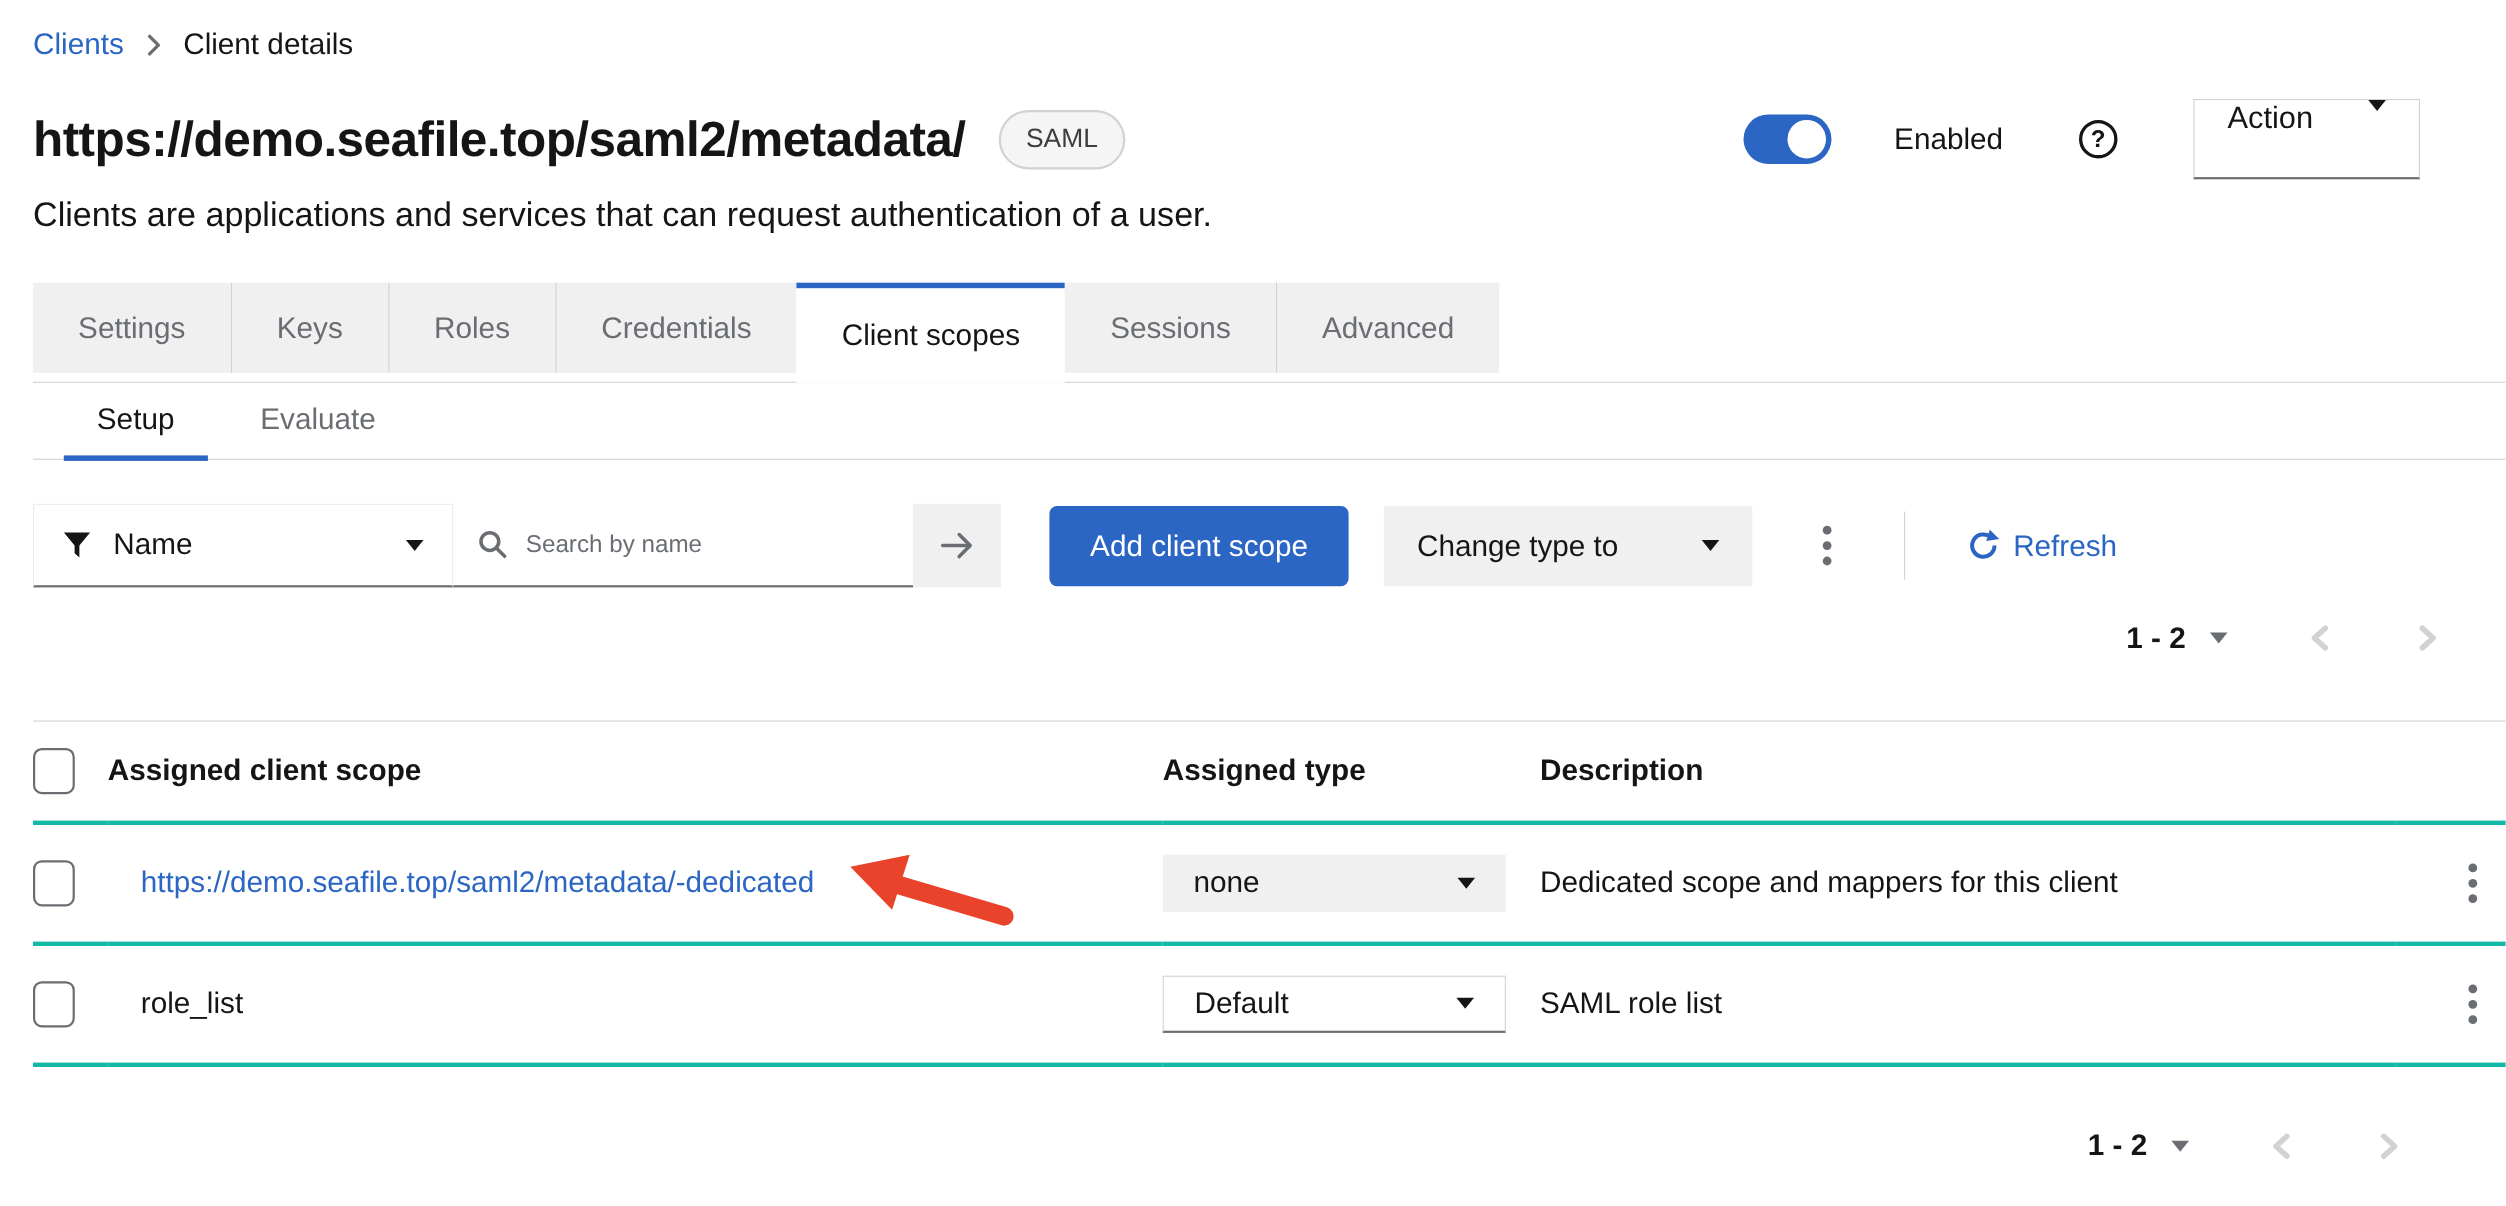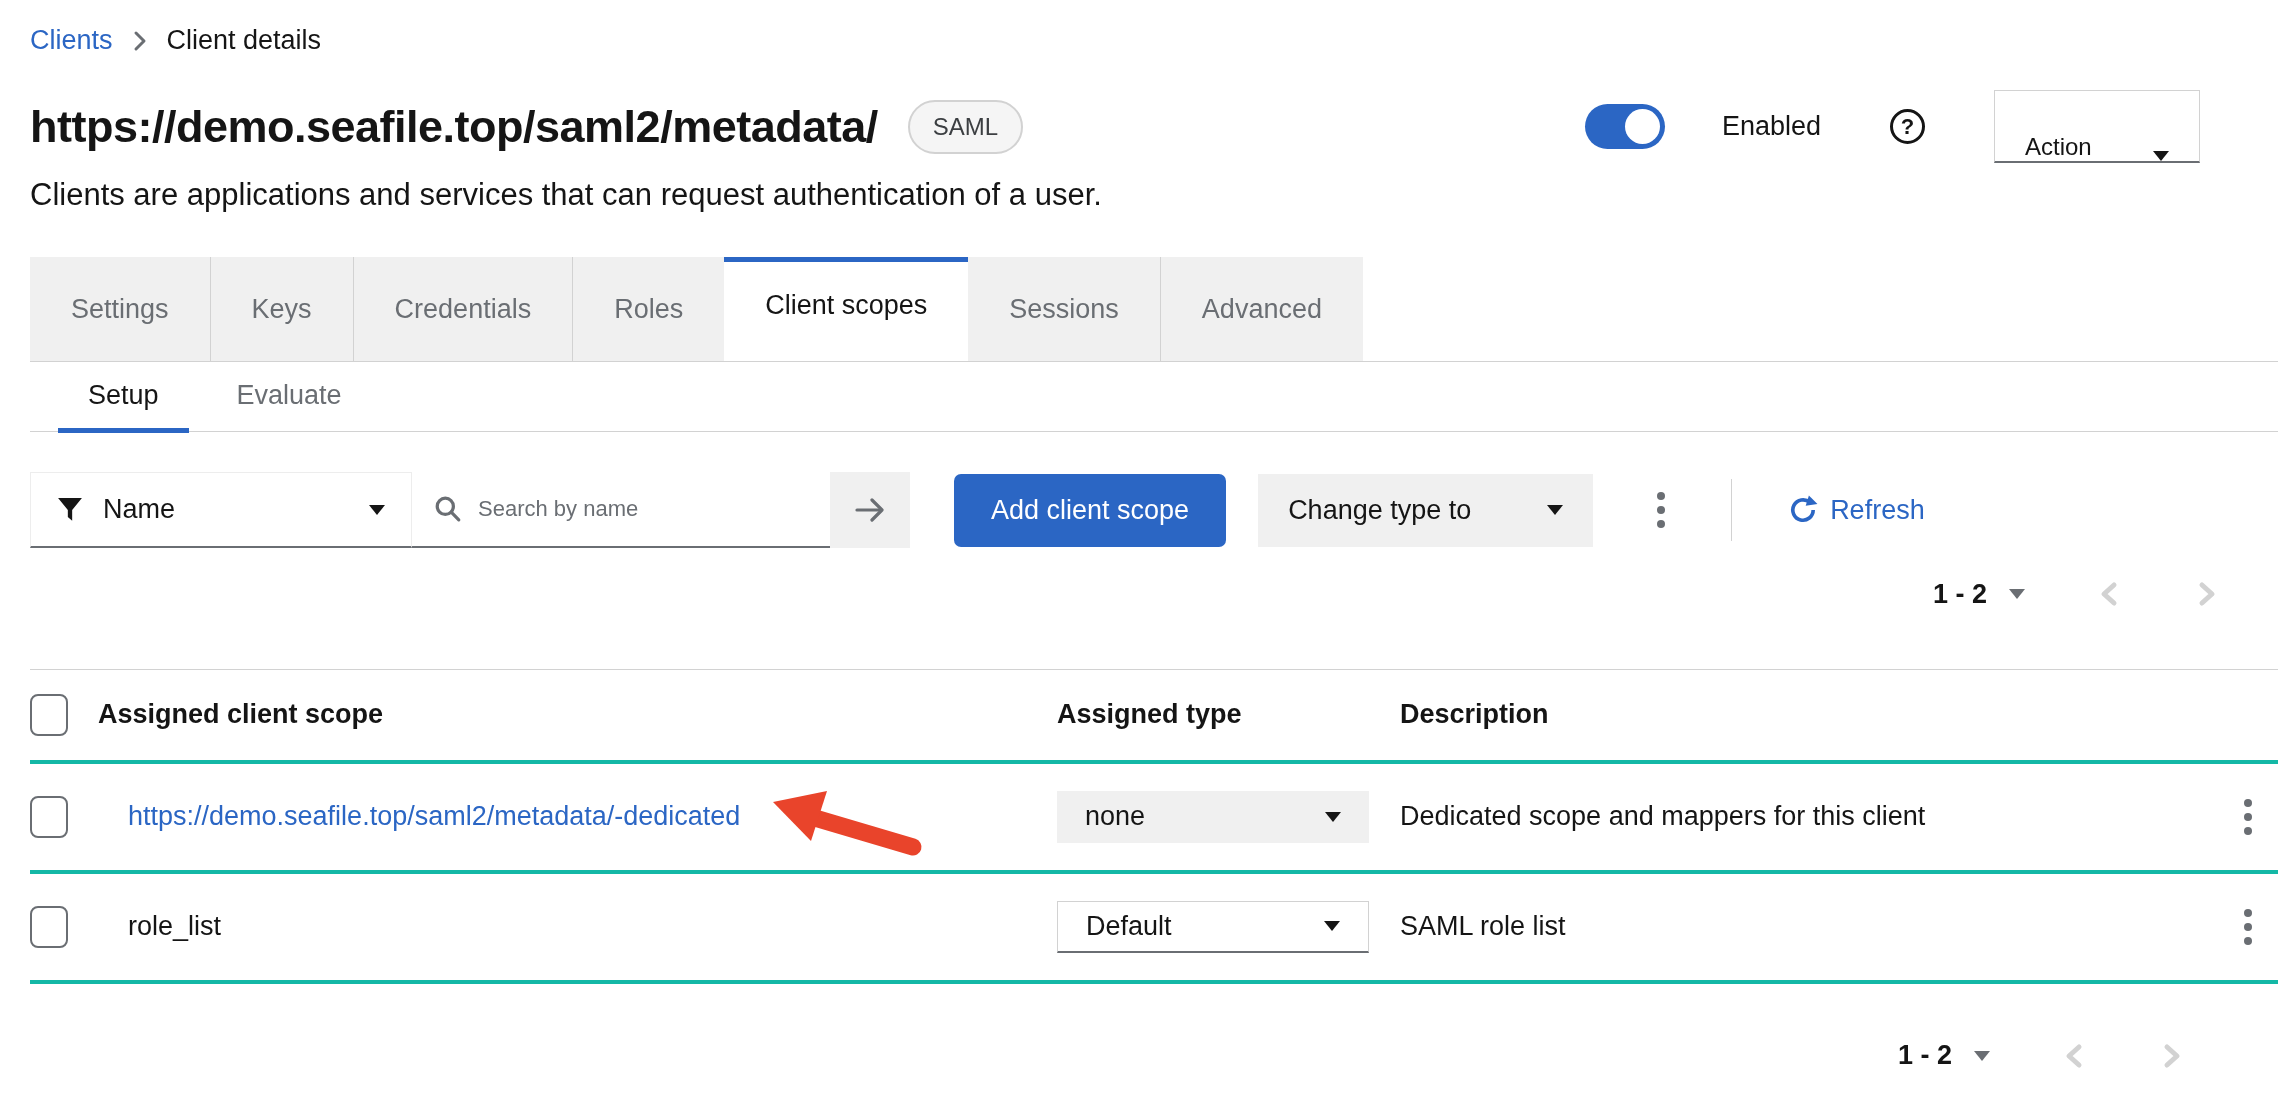--- a/index.html
+++ b/index.html
@@ -15,30 +15,30 @@
   
   .header-row { display: flex; justify-content: space-between; align-items: center; margin-top: 34px; padding-right: 78px; }
   .title-wrap { display: flex; align-items: center; gap: 30px; }
   h1.title { font-size: 45px; font-weight: 600; letter-spacing: -0.5px; }
   .badge { height: 54px; padding: 0 23px; background: #f5f5f5; border: 2px solid #d2d2d2; border-radius: 30px; display: flex; align-items: center; font-size: 24px; color: #3c3f42; }
   .header-controls { display: flex; align-items: center; gap: 27px; }
   .toggle { width: 80px; height: 45px; border-radius: 23px; background: #2b66c4; position: relative; cursor: pointer; flex: none; }
   .toggle .knob { position: absolute; top: 5px; right: 5px; width: 35px; height: 35px; border-radius: 50%; background: #fff; }
   .enabled-label { margin-left: 30px; font-size: 27px; }
   .help-circle { margin-left: 42px; width: 35px; height: 35px; border: 3px solid #151515; border-radius: 50%; display: flex; align-items: center; justify-content: center; font-size: 22px; font-weight: 700; cursor: pointer; }
-  .action-btn { margin-left: 42px; width: 206px; height: 73px; background: #fff; border: 1px solid #d2d2d2; border-bottom: 2px solid #6a6e73; display: flex; align-items: flex-end; justify-content: space-between; padding: 0 30px; font-size: 24px; font-family: inherit; cursor: pointer; color: #151515; }
+  .action-btn { margin-left: 42px; width: 206px; height: 73px; background: #fff; border: 1px solid #d2d2d2; border-bottom: 2px solid #6a6e73; display: flex; align-items: flex-start; justify-content: space-between; padding: 0 30px; font-size: 28px; font-family: inherit; cursor: pointer; color: #151515; }
   .subtitle { margin-top: 14px; font-size: 31px; }
 
   
   .caret { width: 0; height: 0; border-left: 8px solid transparent; border-right: 8px solid transparent; border-top: 10px solid #151515; }
   .caret.gray { border-top-color: #6a6e73; border-left-width: 8px; border-right-width: 8px; }
 
   
   .tabs { margin-top: 44px; display: flex; border-bottom: 1px solid #d2d2d2; }
-  .tab { height: 104px; background: #f0f0f0; color: #6a6e73; font-size: 27px; font-family: inherit; padding: 0 41px; border: none; border-left: 1px solid #d2d2d2; display: flex; align-items: center; cursor: pointer; }
+  .tab { height: 82px; background: #f0f0f0; color: #6a6e73; font-size: 27px; font-family: inherit; padding: 0 41px; border: none; border-left: 1px solid #d2d2d2; display: flex; align-items: center; cursor: pointer; }
   .tab:first-child { border-left: none; }
   .tab.active { background: #fff; color: #151515; border-left: none; border-top: 5px solid #2b66c4; margin-bottom: -1px; height: 91px; }
   .tab.active + .tab { border-left: none; }
 
   
   .subtabs { display: flex; gap: 18px; padding-left: 28px; border-bottom: 1px solid #d2d2d2; }
   .subtab { position: relative; padding: 18px 30px 20px; font-size: 27px; color: #6a6e73; background: none; border: none; font-family: inherit; cursor: pointer; }
   .subtab.active { color: #151515; }
   .subtab.active::after { content: ''; position: absolute; left: 0; right: 0; bottom: -2px; height: 5px; background: #2b66c4; }
 
@@ -111,22 +111,22 @@
         <span class="caret"></span>
       </button>
     </div>
   </div>
 
   <p class="subtitle">Clients are applications and services that can request authentication of a user.</p>
 
   <div class="tabs">
     <button class="tab">Settings</button>
     <button class="tab">Keys</button>
+    <button class="tab">Roles</button>
     <button class="tab">Credentials</button>
-    <button class="tab">Roles</button>
     <button class="tab active">Client scopes</button>
     <button class="tab">Sessions</button>
     <button class="tab">Advanced</button>
   </div>
 
   <div class="subtabs">
     <button class="subtab active">Setup</button>
     <button class="subtab">Evaluate</button>
   </div>
 

